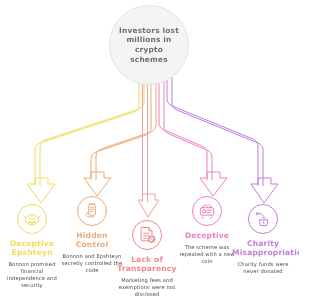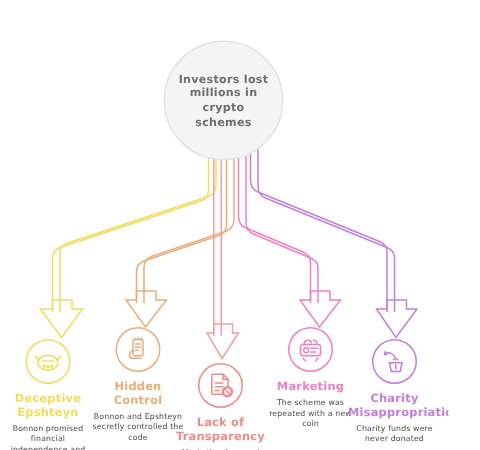--- a/index.html
+++ b/index.html
@@ -3,21 +3,21 @@
 <meta charset="utf-8">
 <style>
   html,body{margin:0;padding:0;}
   body{
     width:299px;height:300px;
     background:#ffffff;
     font-family:"DejaVu Sans", sans-serif;
     overflow:hidden;
     position:relative;
   }
-  #stage{position:relative;width:299px;height:223px;margin-top:22px;}
+  #stage{position:relative;width:299px;height:223px;}
 
   
   #flow{position:absolute;left:0;top:0;width:299px;height:300px;}
 
   
   .hub{
     position:absolute;
     left:109px;top:5px;
     width:80px;height:80px;
     border-radius:50%;
@@ -167,21 +167,21 @@
   <div class="node" id="node-4">
     <div class="icon-circle" style="color:#ef7fc0;">
       <svg width="20" height="20" viewBox="0 0 24 24" fill="none" stroke="#ef7fc0" stroke-width="1.2" stroke-linecap="round">
         <rect x="4" y="8" width="16" height="9" rx="2"></rect>
         <circle cx="8.5" cy="12.5" r="2"></circle>
         <path d="M12 11 h6 M12 14 h4"></path>
         <path d="M7 8 q-.4 -3 2.6 -3.4 q2.6 -.3 3 2 M17 8 q.4 -3 -2.6 -3.4"></path>
         <path d="M6 19 l2 2 M18 19 l-2 2"></path>
       </svg>
     </div>
-    <div class="node-title" style="color:#ef7fc0;">Marketing</div>
+    <div class="node-title" style="color:#ef7fc0;">Deceptive</div>
     <div class="node-desc">The scheme was repeated with a new coin</div>
   </div>
 
   <div class="node" id="node-5">
     <div class="icon-circle" style="color:#c07fda;">
       <svg width="20" height="20" viewBox="0 0 24 24" fill="none" stroke="#c07fda" stroke-width="1.2" stroke-linecap="round">
         <path d="M4 6 q3 -2 6 0 q1.6 1.2 2.6 2.6"></path>
         <path d="M4.6 4.2 l-.6 1.8 l1.9 .4"></path>
         <path d="M11 10.5 q2 -1.4 3.6 .2"></path>
         <path d="M8 13 h10 l-1.4 7 h-7.2 z"></path>

